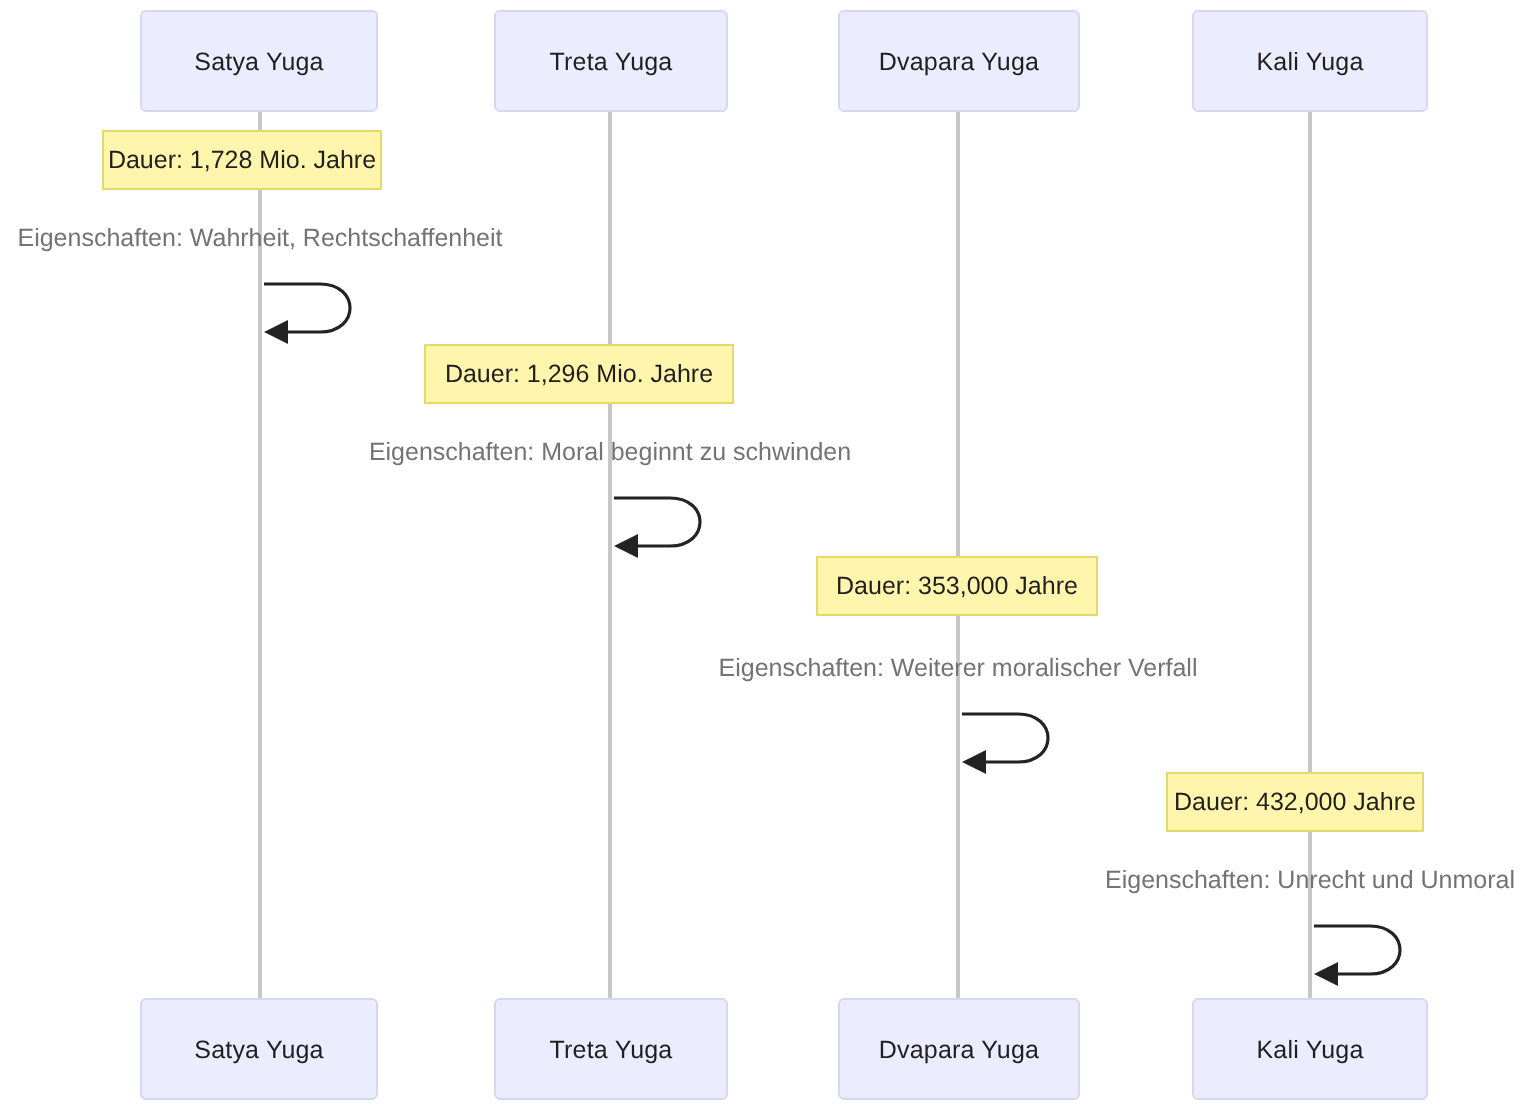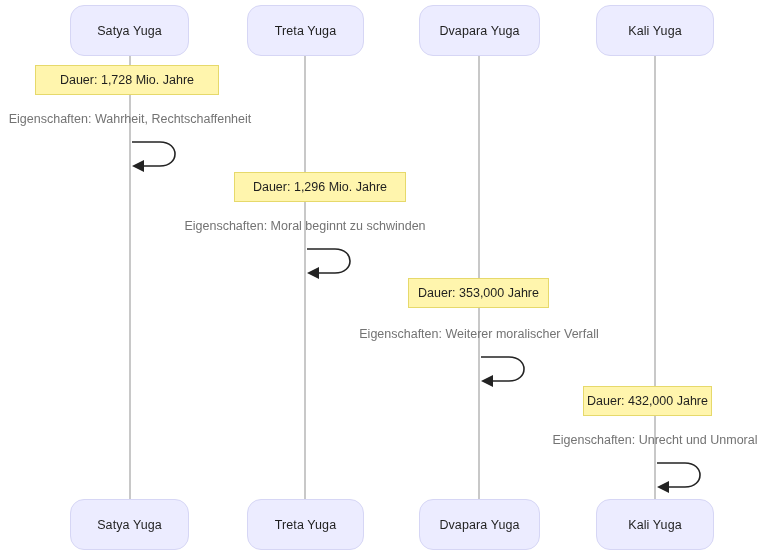--- a/index.html
+++ b/index.html
@@ -20,21 +20,21 @@
     width: 2px;
     background: #c8c8c8;
     top: 56px;
     height: 443px;
   }
   .participant {
     position: absolute;
     box-sizing: border-box;
     background: #ececff;
     border: 1px solid #d6d6f5;
-    border-radius: 14px;
+    border-radius: 3px;
     height: 51px;
     display: flex;
     align-items: center;
     justify-content: center;
     color: #1f1f1f;
     font-size: 12.5px;
     letter-spacing: .1px;
   }
   .note {
     position: absolute;
@@ -85,24 +85,24 @@
   <div class="participant" style="left:247px;top:5px;width:117px">
     <span>Treta Yuga</span>
   </div>
   <div class="participant" style="left:419px;top:5px;width:121px">
     <span>Dvapara Yuga</span>
   </div>
   <div class="participant" style="left:596px;top:5px;width:118px">
     <span>Kali Yuga</span>
   </div>
 
-  <div class="note" style="left:35px;top:65px;width:184px">
+  <div class="note" style="left:51px;top:65px;width:140px">
     <span>Dauer: 1,728 Mio. Jahre</span>
   </div>
-  <div class="note" style="left:234px;top:172px;width:172px">
+  <div class="note" style="left:212px;top:172px;width:155px">
     <span>Dauer: 1,296 Mio. Jahre</span>
   </div>
   <div class="note" style="left:408px;top:278px;width:141px">
     <span>Dauer: 353,000 Jahre</span>
   </div>
   <div class="note" style="left:583px;top:386px;width:129px">
     <span>Dauer: 432,000 Jahre</span>
   </div>
 
   <div class="msg-label" style="left:130px;top:112px">Eigenschaften: Wahrheit, Rechtschaffenheit</div>

